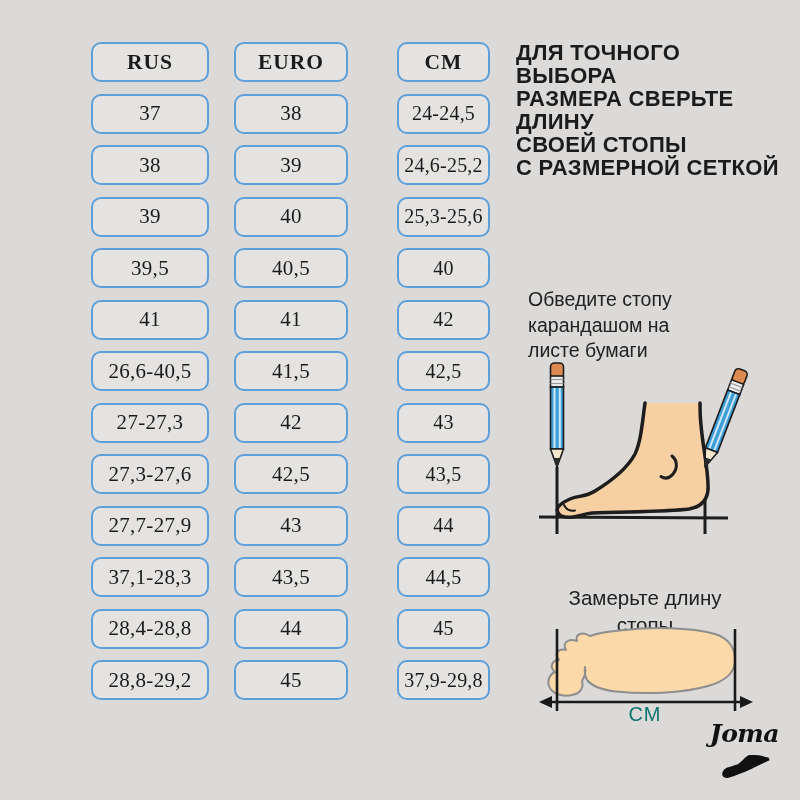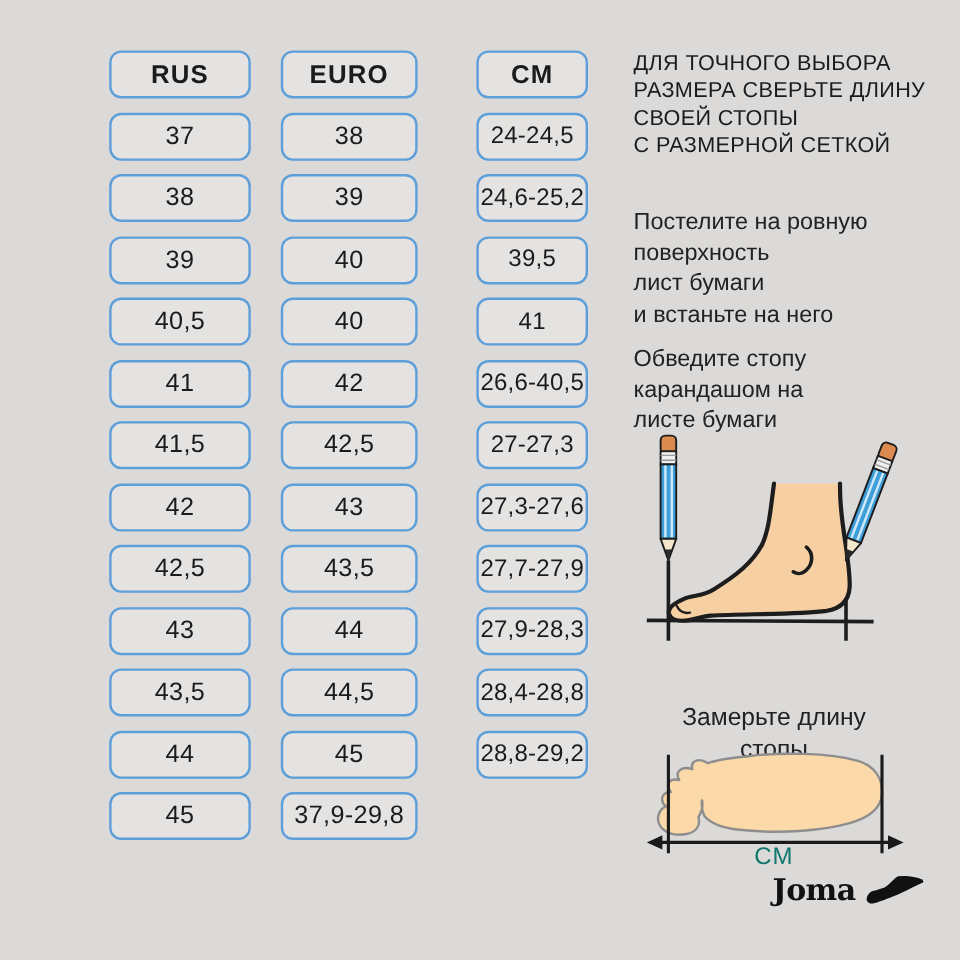--- a/index.html
+++ b/index.html
@@ -31,31 +31,32 @@
     box-sizing: border-box;
     background: #e4e3e1;
     border: 2px solid #5e9fd9;
     border-radius: 10px;
     display: flex;
     align-items: center;
     justify-content: center;
     font-size: 21px;
     letter-spacing: 0.3px;
     color: #1b1b1b;
+    font-family: Liberation Serif, serif;
   }
   .cell:nth-child(3n) { font-size: 20px; letter-spacing: 0.2px; margin-left: 24px; }
   .cell.header { font-weight: bold; font-size: 21.5px; letter-spacing: 1px; }
   
   .panel-heading {
     position: absolute;
-    left: 528px;
+    left: 516px;
     top: 41px;
     width: 268px;
-    font-weight: normal;
-    font-size: 18px;
+    font-weight: bold;
+    font-size: 22px;
     line-height: 23px;
     letter-spacing: 0.3px;
     white-space: pre-line;
   }
   .step-text {
     position: absolute;
     left: 528px;
     width: 268px;
     font-size: 19.5px;
     line-height: 25.5px;
@@ -99,22 +100,23 @@
     top: 618px;
     width: 260px;
     height: 105px;
   }
   
   .joma {
     position: absolute;
     right: 21px;
     top: 721px;
     display: flex;
-    flex-direction: row;
-    align-items: center;
+    flex-direction: column;
+    align-items: flex-end;
+    font-style: italic;
   }
   .joma-word {
     font-family: "DejaVu Serif", serif;
     font-weight: bold;
     font-size: 25px;
     line-height: 25px;
     letter-spacing: -0.5px;
     color: #111;
   }
   .joma-swoosh { margin-top: 2px; }
@@ -129,57 +131,54 @@
     <div class="cell header">EURO</div>
     <div class="cell header">CM</div>
   <div class="cell">37</div>
       <div class="cell">38</div>
       <div class="cell">24-24,5</div>
       <div class="cell">38</div>
       <div class="cell">39</div>
       <div class="cell">24,6-25,2</div>
       <div class="cell">39</div>
       <div class="cell">40</div>
+      <div class="cell">25,3-25,6</div>
       <div class="cell">39,5</div>
       <div class="cell">40,5</div>
       <div class="cell">40</div>
       <div class="cell">41</div>
       <div class="cell">41</div>
       <div class="cell">42</div>
       <div class="cell">26,6-40,5</div>
       <div class="cell">41,5</div>
       <div class="cell">42,5</div>
       <div class="cell">27-27,3</div>
       <div class="cell">42</div>
       <div class="cell">43</div>
       <div class="cell">27,3-27,6</div>
       <div class="cell">42,5</div>
       <div class="cell">43,5</div>
       <div class="cell">27,7-27,9</div>
       <div class="cell">43</div>
       <div class="cell">44</div>
-      <div class="cell">27,9-28,3</div>
+      <div class="cell">37,1-28,3</div>
       <div class="cell">43,5</div>
       <div class="cell">44,5</div>
       <div class="cell">28,4-28,8</div>
       <div class="cell">44</div>
       <div class="cell">45</div>
       <div class="cell">28,8-29,2</div>
       <div class="cell">45</div>
       <div class="cell">37,9-29,8</div>
     </div>
 
   <div class="panel-heading">ДЛЯ ТОЧНОГО ВЫБОРА
 РАЗМЕРА СВЕРЬТЕ ДЛИНУ
 СВОЕЙ СТОПЫ
 С РАЗМЕРНОЙ СЕТКОЙ</div>
-  <div class="step-text step-1">Постелите на ровную
-поверхность
-лист бумаги
-и встаньте на него</div>
   <div class="step-text step-2">Обведите стопу
 карандашом на
 листе бумаги</div>
 
   <svg class="foot-trace-svg" viewBox="0 0 255 185">
 
     <path d="M 14,160 L 203,161" stroke="#1d1d1d" stroke-width="3" fill="none"></path>
     <path d="M 32,110 L 32,177" stroke="#1d1d1d" stroke-width="3" fill="none"></path>
     <path d="M 180,110 L 180,177" stroke="#1d1d1d" stroke-width="3" fill="none"></path>
 

